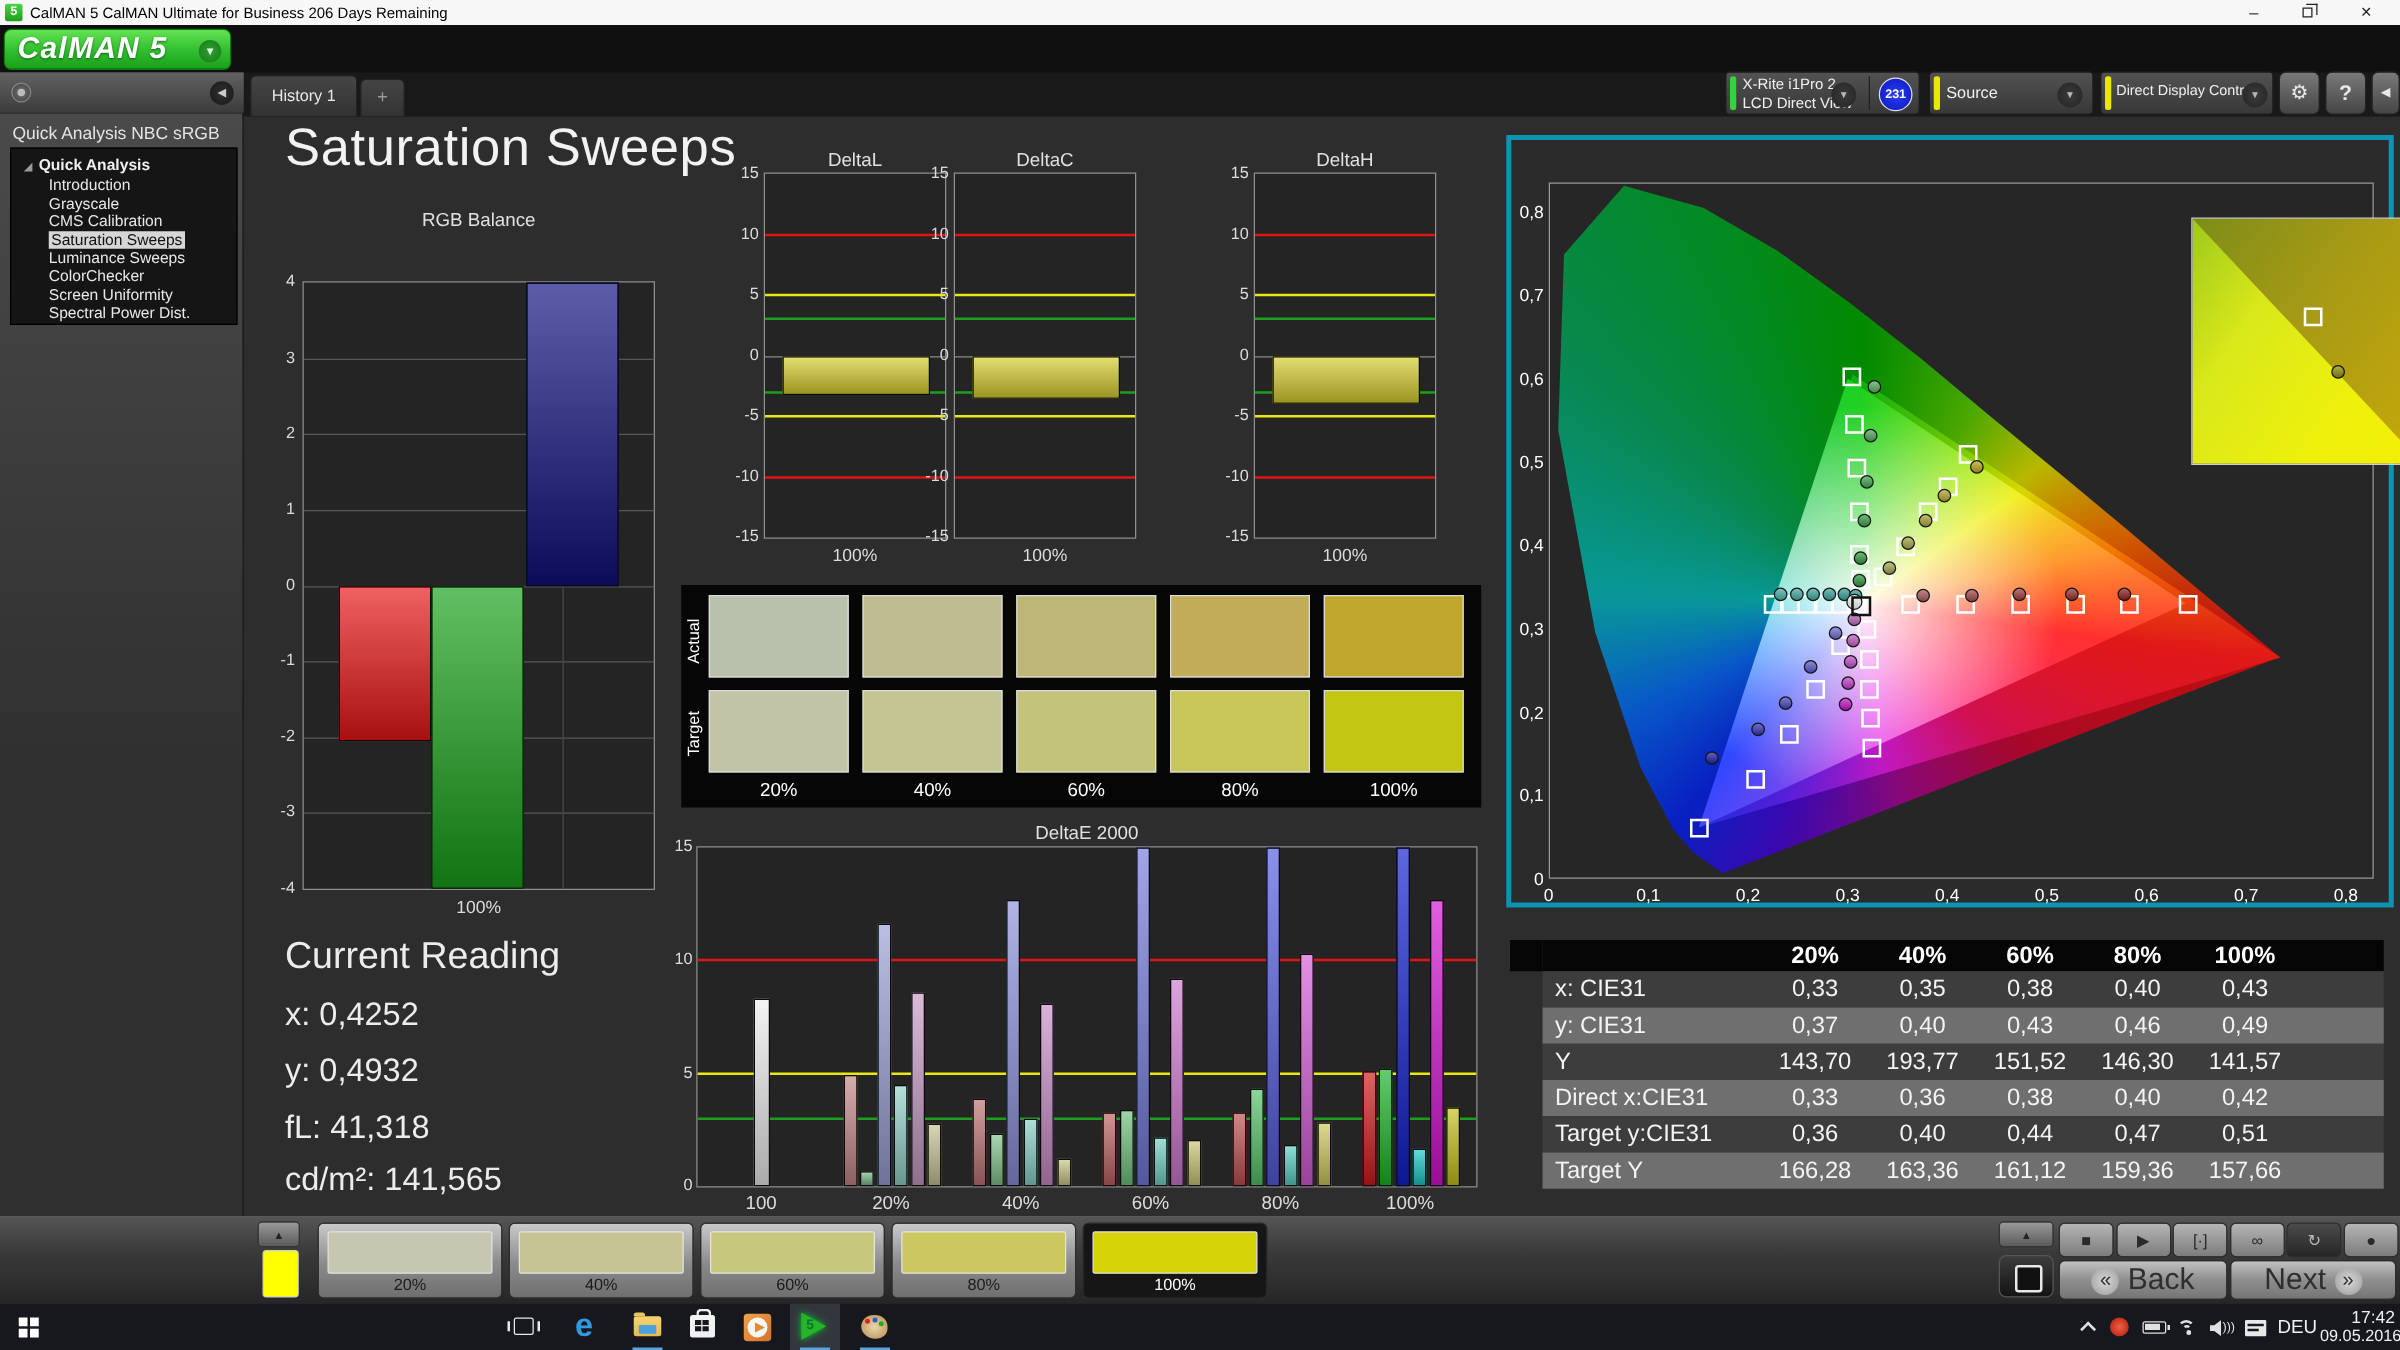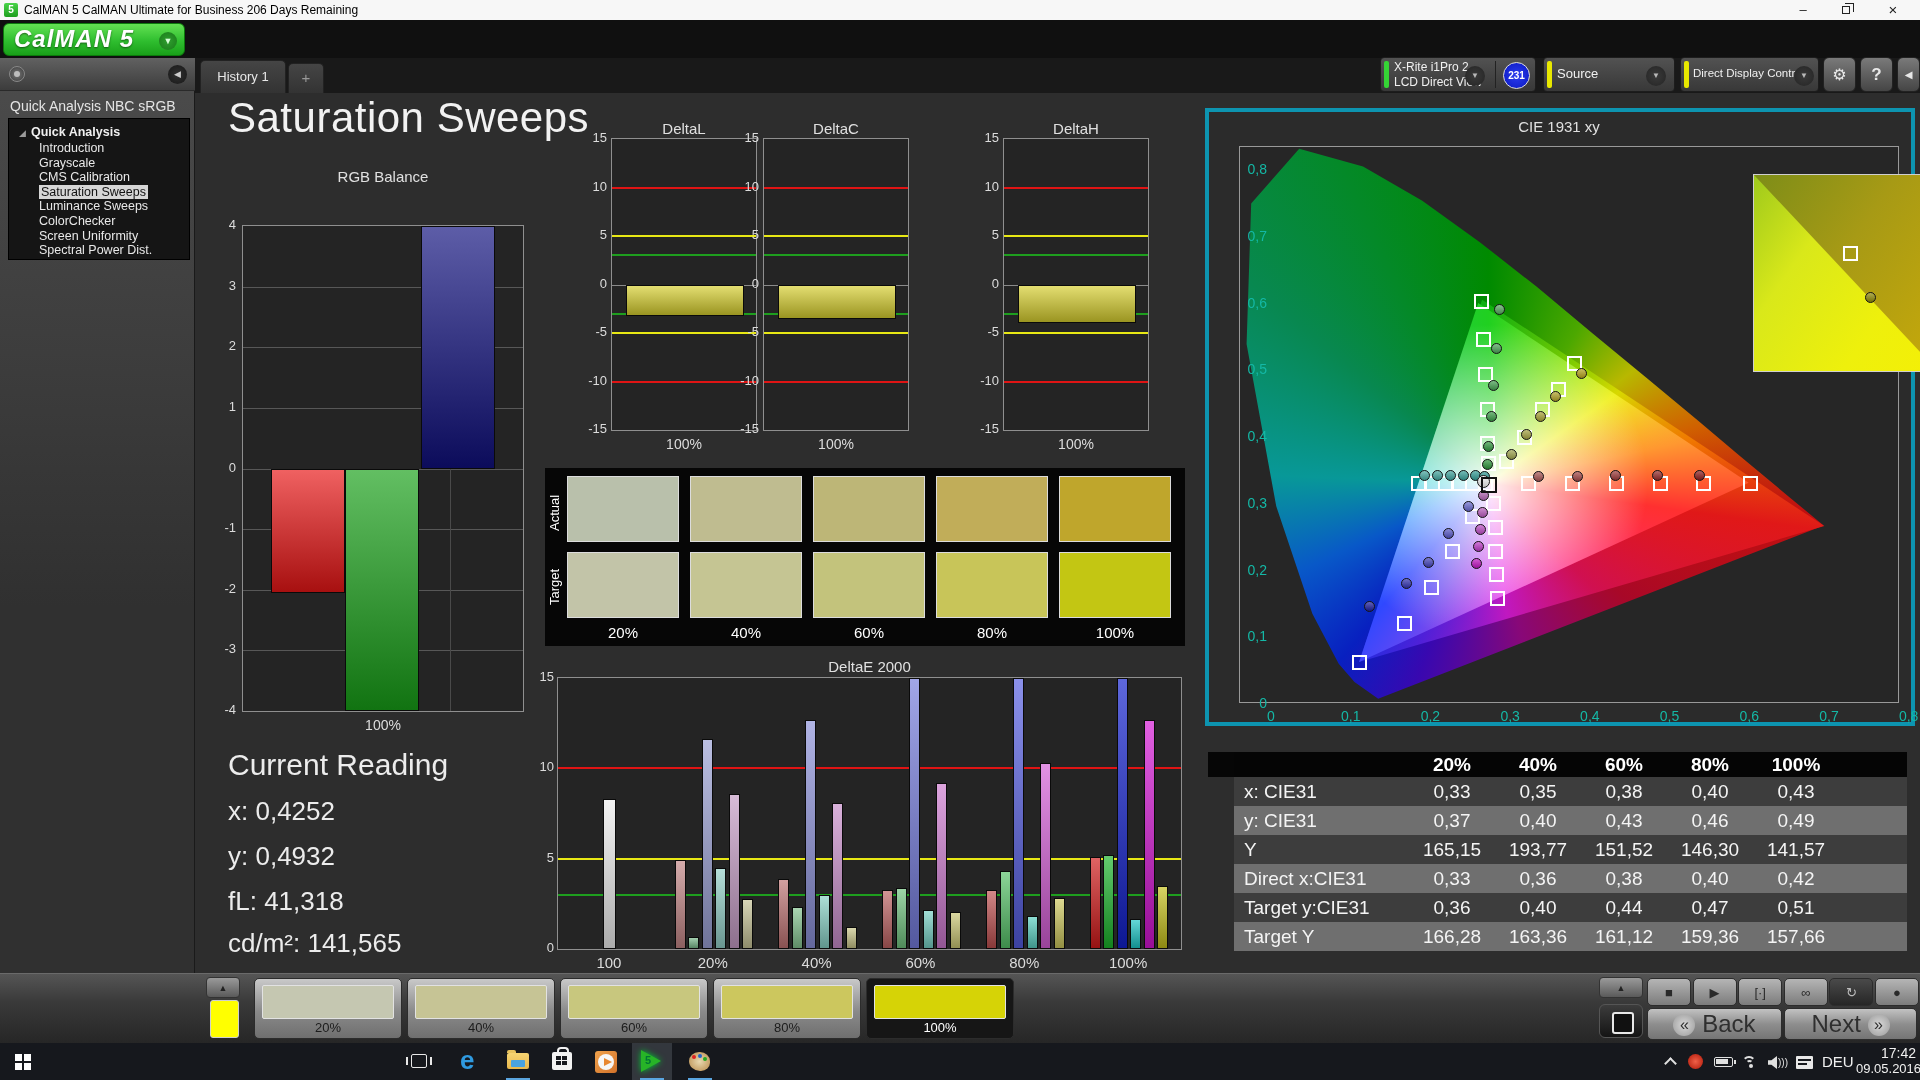--- a/index.html
+++ b/index.html
@@ -62,21 +62,21 @@
 
   
   #cie-panel{left:1205px;top:108px;width:710px;height:618px;background:#2b2b2b;border:4px solid #0d94b0;}
   #cie-plot{position:absolute;left:30px;top:34px;width:660px;height:557px;background:#262626;border:1px solid #999;}
   .cie-layer{position:absolute;left:0;top:0;width:100%;height:100%;}
   #cie-horseshoe{background:conic-gradient(from 0deg at 37.8% 60.6%,#008a00 0deg,#4ca800 30deg,#b8b800 52deg,#d06000 75deg,#c01010 95deg,#a80828 130deg,#880878 168deg,#3808b0 200deg,#0820c0 220deg,#0858c8 245deg,#089898 272deg,#088850 310deg,#008a00 360deg);clip-path:polygon(21% 99.4%,17.4% 96.4%,15% 93.1%,11% 84.1%,5.5% 64.7%,1% 35.5%,1.7% 10.2%,9% 0.3%,18.7% 3.5%,27.7% 9.7%,36.4% 17.1%,45.1% 25.2%,53.6% 33.6%,61.9% 41.7%,69.5% 49.2%,75.7% 55.4%,83.5% 63.1%,88.7% 68.2%);}
   #cie-native{background:conic-gradient(from 0deg at 37.8% 60.6%,#10b010 0deg,#80cc00 35deg,#d8d800 55deg,#f07800 78deg,#e01818 98deg,#d01050 135deg,#c018c0 172deg,#5020d8 203deg,#1830e0 221deg,#1070e0 246deg,#10b0b0 272deg,#10a060 310deg,#10b010 360deg);clip-path:polygon(88.8% 68.3%,36.8% 27.5%,18.1% 92.8%);}
   #cie-srgb{background:radial-gradient(circle at 37.8% 60.6%,rgba(255,255,255,.95) 0%,rgba(255,255,255,0) 30%),conic-gradient(from 0deg at 37.8% 60.6%,#20d020 0deg,#a0e820 35deg,#f0f020 55deg,#ff9830 78deg,#ff3030 98deg,#ff2878 135deg,#e830e8 172deg,#7048f0 203deg,#3048ff 221deg,#2888ff 246deg,#20d0d0 272deg,#20c070 310deg,#20d020 360deg);clip-path:polygon(77.3% 60.5%,36.2% 28.1%,18.1% 92.8%);}
   .cie-sq{position:absolute;width:15px;height:15px;border:2px solid #fff;background:transparent;}
   .cie-pt{position:absolute;width:11px;height:11px;border-radius:50%;border:1px solid #161616;background-image:linear-gradient(rgba(255,255,255,.3),rgba(0,0,0,.2));}
-  .cie-tick{position:absolute;color:#14b8a6;font-size:14px;margin-left:32px;}
+  .cie-tick{position:absolute;color:#ffffff;font-size:14px;}
   #cie-inset{position:absolute;left:513px;top:27px;width:186px;height:198px;border:1px solid #cfcfcf;background:linear-gradient(125deg,#9ec91c 0%,#d9e81a 32%,#eef00c 70%,#f4ef06 100%);}
   #cie-inset .olive{position:absolute;left:0;top:0;width:100%;height:100%;background:linear-gradient(125deg,#7d8d18 0%,#a79a15 45%,#c7a90a 100%);clip-path:polygon(0 0,100% 0,100% 100%);}
 
   
   #cie-corner{left:1208px;top:752px;width:26px;height:25px;background:#060606;}
   #cie-table{left:1234px;top:752px;width:673px;}
   .trow{display:flex;height:29px;line-height:29px;color:#f4f4f4;font-size:19px;}
   .trow .lc{width:175px;padding-left:10px;}
   .trow .vc{width:86px;text-align:center;}
   .thead{display:flex;height:25px;line-height:25px;background:#050505;color:#fff;font-size:19px;font-weight:bold;}
@@ -382,21 +382,20 @@
       <div class="xlab" style="position: absolute; left: 27px; top: 294px; width: 103.833px; height: 18px; font-size: 15px;">100</div>
       <div class="xlab" style="position: absolute; left: 130.833px; top: 294px; width: 103.833px; height: 18px; font-size: 15px;">20%</div>
       <div class="xlab" style="position: absolute; left: 234.667px; top: 294px; width: 103.833px; height: 18px; font-size: 15px;">40%</div>
       <div class="xlab" style="position: absolute; left: 338.5px; top: 294px; width: 103.833px; height: 18px; font-size: 15px;">60%</div>
       <div class="xlab" style="position: absolute; left: 442.333px; top: 294px; width: 103.833px; height: 18px; font-size: 15px;">80%</div>
       <div class="xlab" style="position: absolute; left: 546.167px; top: 294px; width: 103.833px; height: 18px; font-size: 15px;">100%</div>
     </div>
 </div>
 
 <div class="abs" id="cie-panel">
-  <div class="chart-title" style="left:0;top:6px;width:700px" id="cie-title">CIE 1931 xy</div>
   <div id="cie-plot">
     <div class="cie-layer" id="cie-horseshoe"></div>
     <div class="cie-layer" id="cie-native"></div>
     <div class="cie-layer" id="cie-srgb"></div>
     <div id="cie-points">
         <div class="cie-sq" style="position: absolute; left: 171.051px; top: 329.368px;"></div>
         <div class="cie-sq" style="position: absolute; left: 184.601px; top: 329.368px;"></div>
         <div class="cie-sq" style="position: absolute; left: 198.152px; top: 329.368px;"></div>
         <div class="cie-sq" style="position: absolute; left: 211.703px; top: 329.368px;"></div>
         <div class="cie-sq" style="position: absolute; left: 225.254px; top: 329.368px;"></div>
@@ -512,21 +511,21 @@
     <div class="trow">
       <div class="lc">y: CIE31</div>
       <div class="vc">0,37</div>
       <div class="vc">0,40</div>
       <div class="vc">0,43</div>
       <div class="vc">0,46</div>
       <div class="vc">0,49</div>
     </div>
     <div class="trow">
       <div class="lc">Y</div>
-      <div class="vc">165,15</div>
+      <div class="vc">143,70</div>
       <div class="vc">193,77</div>
       <div class="vc">151,52</div>
       <div class="vc">146,30</div>
       <div class="vc">141,57</div>
     </div>
     <div class="trow">
       <div class="lc">Direct x:CIE31</div>
       <div class="vc">0,33</div>
       <div class="vc">0,36</div>
       <div class="vc">0,38</div>

